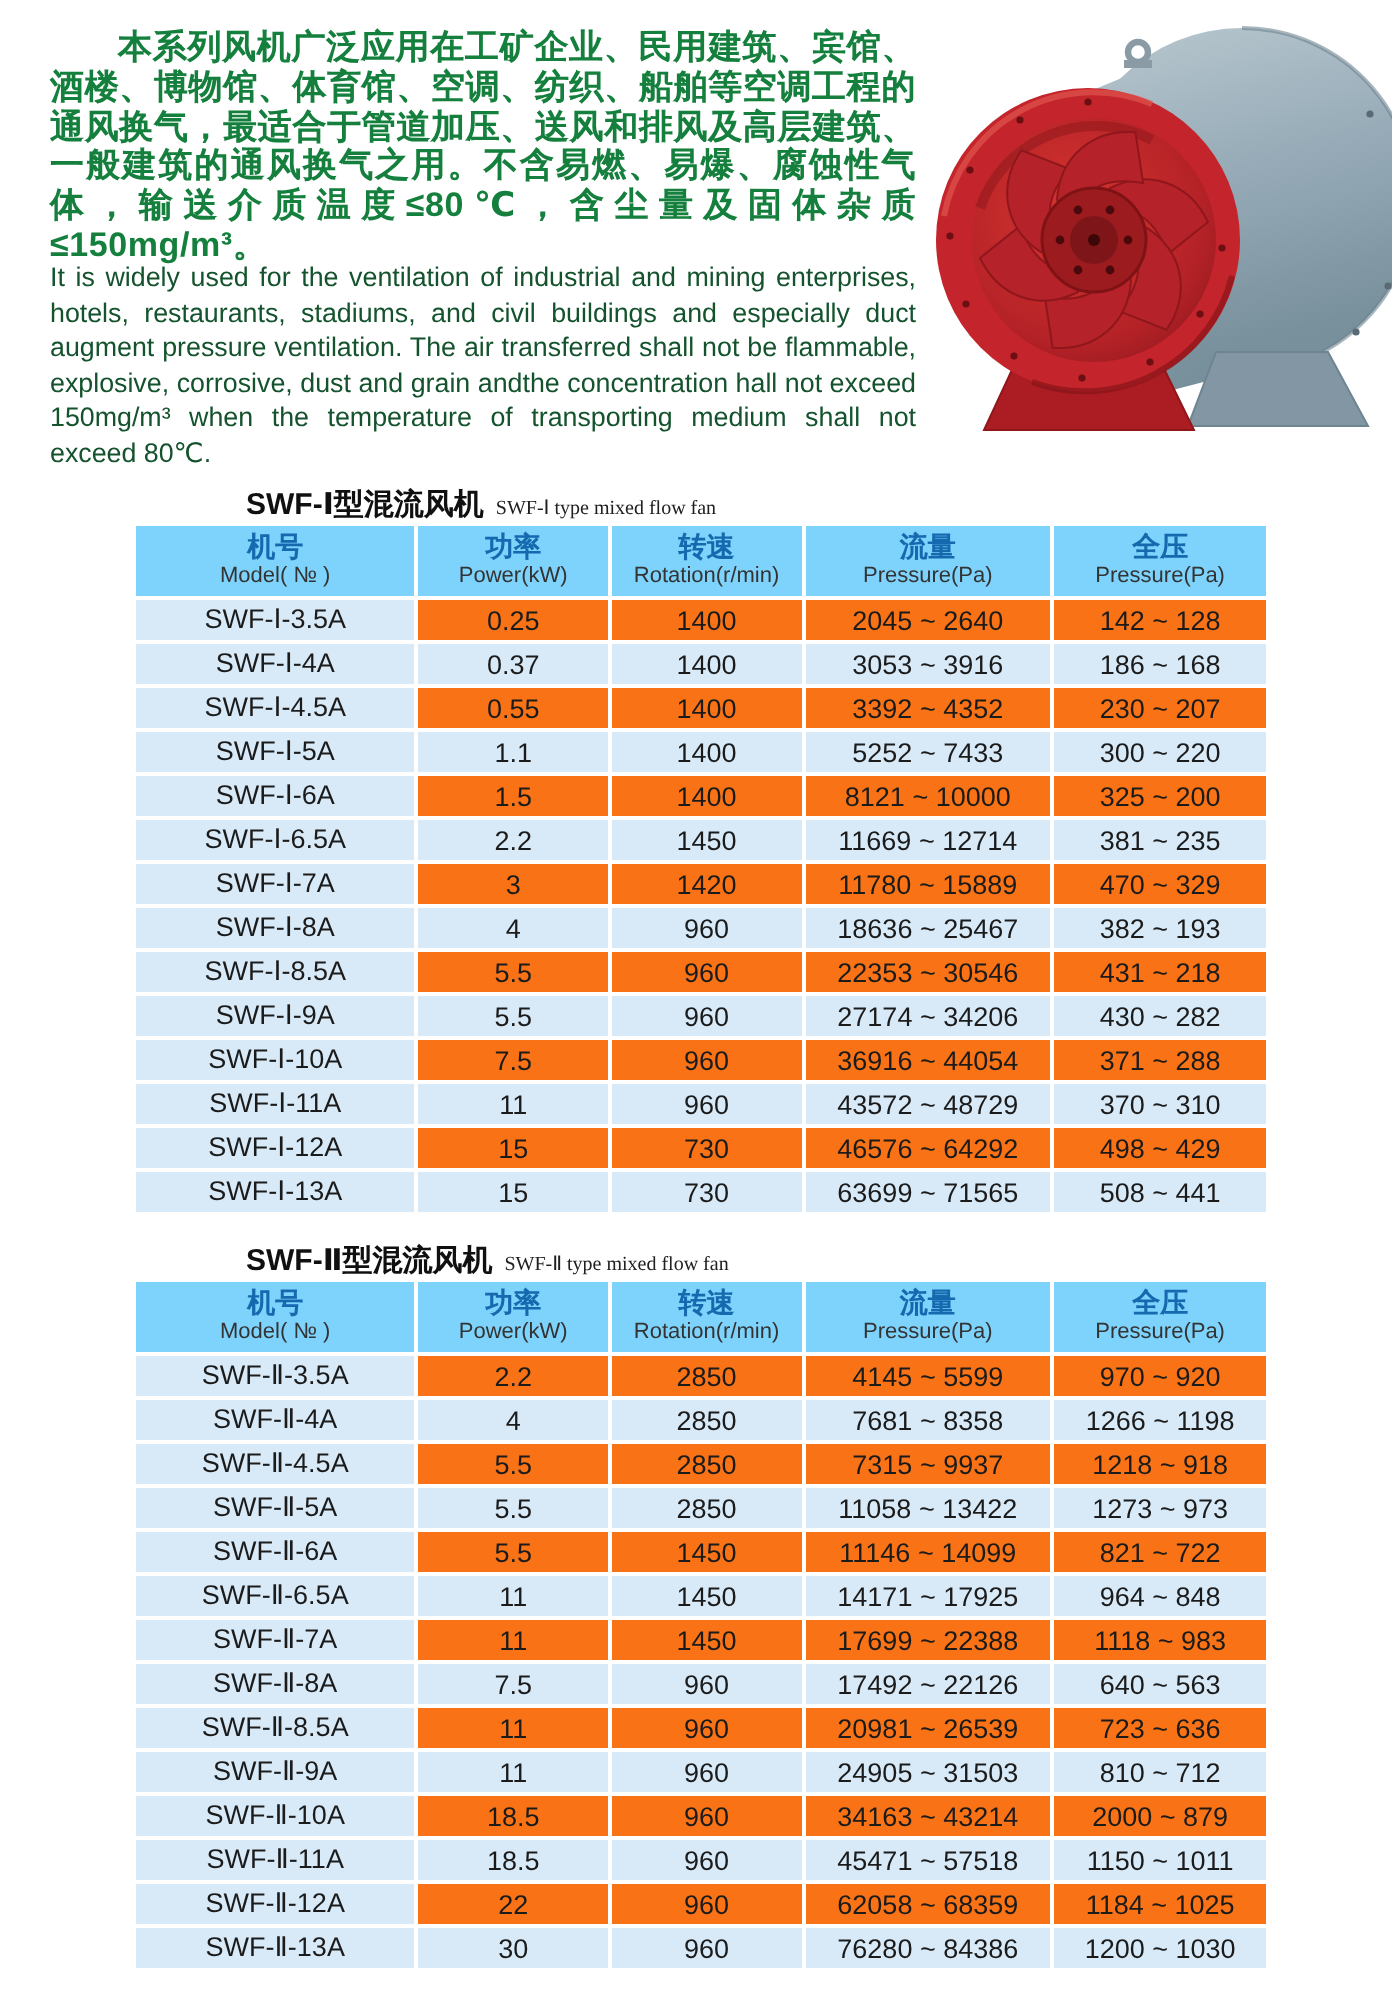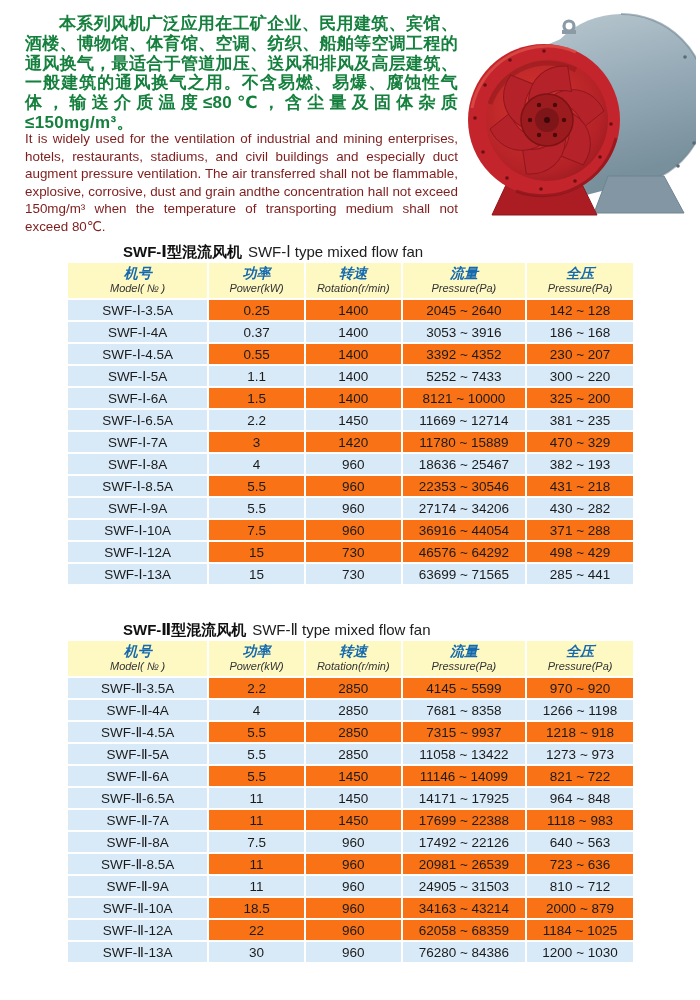--- a/index.html
+++ b/index.html
@@ -10,35 +10,35 @@
     font-family:"Liberation Sans","DejaVu Sans",sans-serif;
   }
   .intro-zh {
     position:absolute; left:25px; top:14px; width:433px;
     font-size:17px; font-weight:bold; color:#15803d;
     line-height:19.8px; text-align:justify; text-indent:2em;
     letter-spacing:0.3px;
   }
   .intro-en {
     position:absolute; left:25px; top:130px; width:433px;
-    font-size:13.4px; color:#7f1d1d; line-height:17.6px; text-align:justify;
+    font-size:13.4px; color:#14532d; line-height:17.6px; text-align:justify;
   }
   .fan-wrap { position:absolute; left:456px; top:8px; width:240px; height:212px; }
   .sec-title { position:absolute; left:75px; }
   .sec-title .zh { font-size:15px; font-weight:bold; color:#101010;margin-left:48px; }
-  .sec-title .en { font-size:15px; color:#202020; margin-left:6px; }
+  .sec-title .en { font-size:10px; color:#202020; margin-left:6px;font-family:Liberation Serif, serif; }
   .t1-title { top:243px; }
   .t2-title { top:621px; }
   .tbl-wrap { position:absolute; left:66px; width:569px; }
   .t1 { top:261px; }
   .t2 { top:639px; }
   table { border-collapse:separate; border-spacing:2px; width:100%; table-layout:fixed; }
   col.w0 { width:25%; } col.w1 { width:17%; } col.w2 { width:17%; }
   col.w3 { width:22%; } col.w4 { width:19%; }
-  th { background:#fef9c3; padding:2px 0 3px 0; font-weight:normal;font-style:italic; }
+  th { background:#7dd3fc; padding:2px 0 3px 0; font-weight:normal; }
   th .zh { font-size:14px; font-weight:bold; color:#1569ae; line-height:17px; }
   th .en { font-size:11px; color:#333; line-height:13px; }
   td {
     text-align:center; font-size:13.5px; color:#1b1b1b;
     height:20px; padding:1px 0;
   }
   .c-blue { background:#d8eaf8; }
   .c-white { background:#f97316; }
 </style>
 </head>
@@ -242,32 +242,39 @@
             <td class="c-blue">430 ~ 282</td>
           </tr>
           <tr>
             <td class="c-blue">SWF-Ⅰ-10A</td>
             <td class="c-white">7.5</td>
             <td class="c-white">960</td>
             <td class="c-white">36916 ~ 44054</td>
             <td class="c-white">371 ~ 288</td>
           </tr>
           <tr>
+            <td class="c-blue">SWF-Ⅰ-11A</td>
+            <td class="c-blue">11</td>
+            <td class="c-blue">960</td>
+            <td class="c-blue">43572 ~ 48729</td>
+            <td class="c-blue">370 ~ 310</td>
+          </tr>
+          <tr>
             <td class="c-blue">SWF-Ⅰ-12A</td>
             <td class="c-white">15</td>
             <td class="c-white">730</td>
             <td class="c-white">46576 ~ 64292</td>
             <td class="c-white">498 ~ 429</td>
           </tr>
           <tr>
             <td class="c-blue">SWF-Ⅰ-13A</td>
             <td class="c-blue">15</td>
             <td class="c-blue">730</td>
             <td class="c-blue">63699 ~ 71565</td>
-            <td class="c-blue">285 ~ 441</td>
+            <td class="c-blue">508 ~ 441</td>
           </tr>
         </tbody>
     </table>
   </div>
 
   <div class="sec-title t2-title">
     <span class="zh">SWF-Ⅱ型混流风机</span><span class="en">SWF-Ⅱ type mixed flow fan</span>
   </div>
   <div class="tbl-wrap t2">
     <table>
@@ -374,20 +381,27 @@
             <td class="c-blue">810 ~ 712</td>
           </tr>
           <tr>
             <td class="c-blue">SWF-Ⅱ-10A</td>
             <td class="c-white">18.5</td>
             <td class="c-white">960</td>
             <td class="c-white">34163 ~ 43214</td>
             <td class="c-white">2000 ~ 879</td>
           </tr>
           <tr>
+            <td class="c-blue">SWF-Ⅱ-11A</td>
+            <td class="c-blue">18.5</td>
+            <td class="c-blue">960</td>
+            <td class="c-blue">45471 ~ 57518</td>
+            <td class="c-blue">1150 ~ 1011</td>
+          </tr>
+          <tr>
             <td class="c-blue">SWF-Ⅱ-12A</td>
             <td class="c-white">22</td>
             <td class="c-white">960</td>
             <td class="c-white">62058 ~ 68359</td>
             <td class="c-white">1184 ~ 1025</td>
           </tr>
           <tr>
             <td class="c-blue">SWF-Ⅱ-13A</td>
             <td class="c-blue">30</td>
             <td class="c-blue">960</td>

